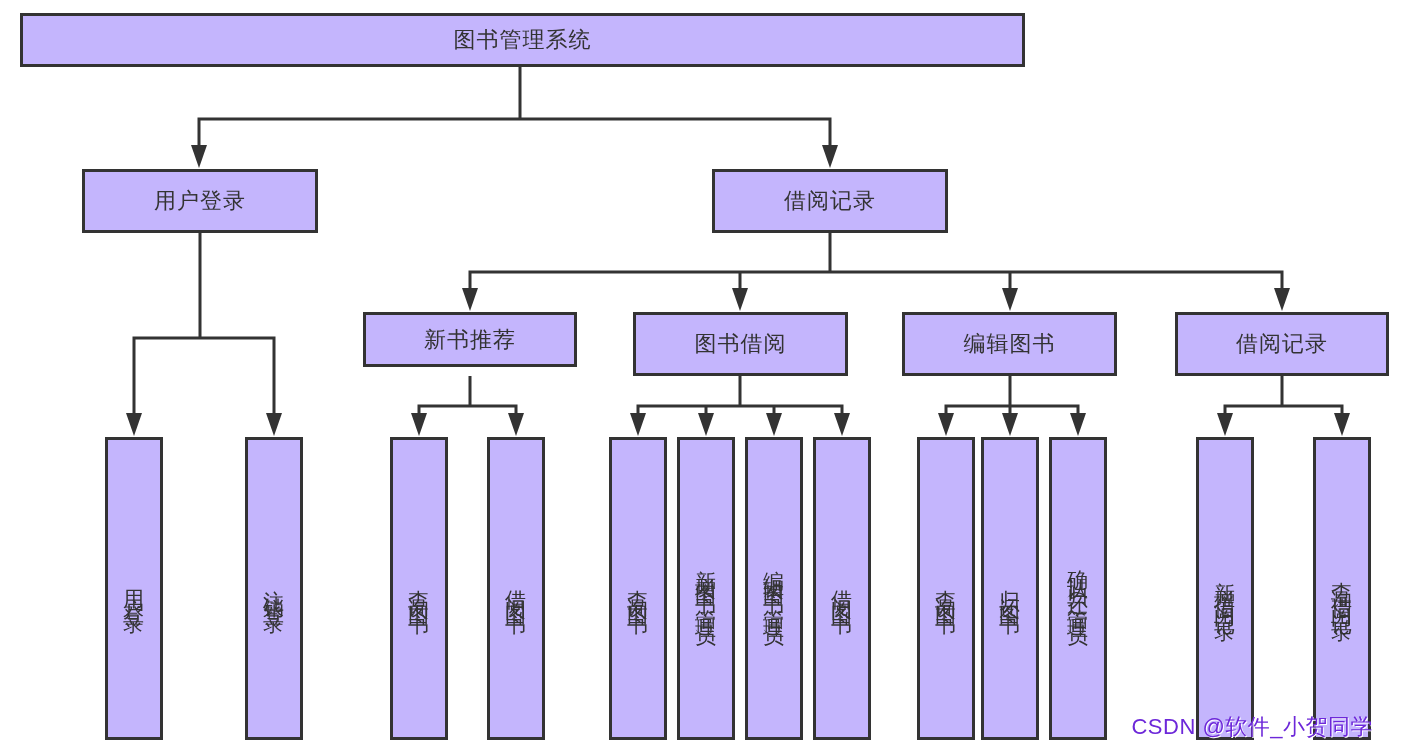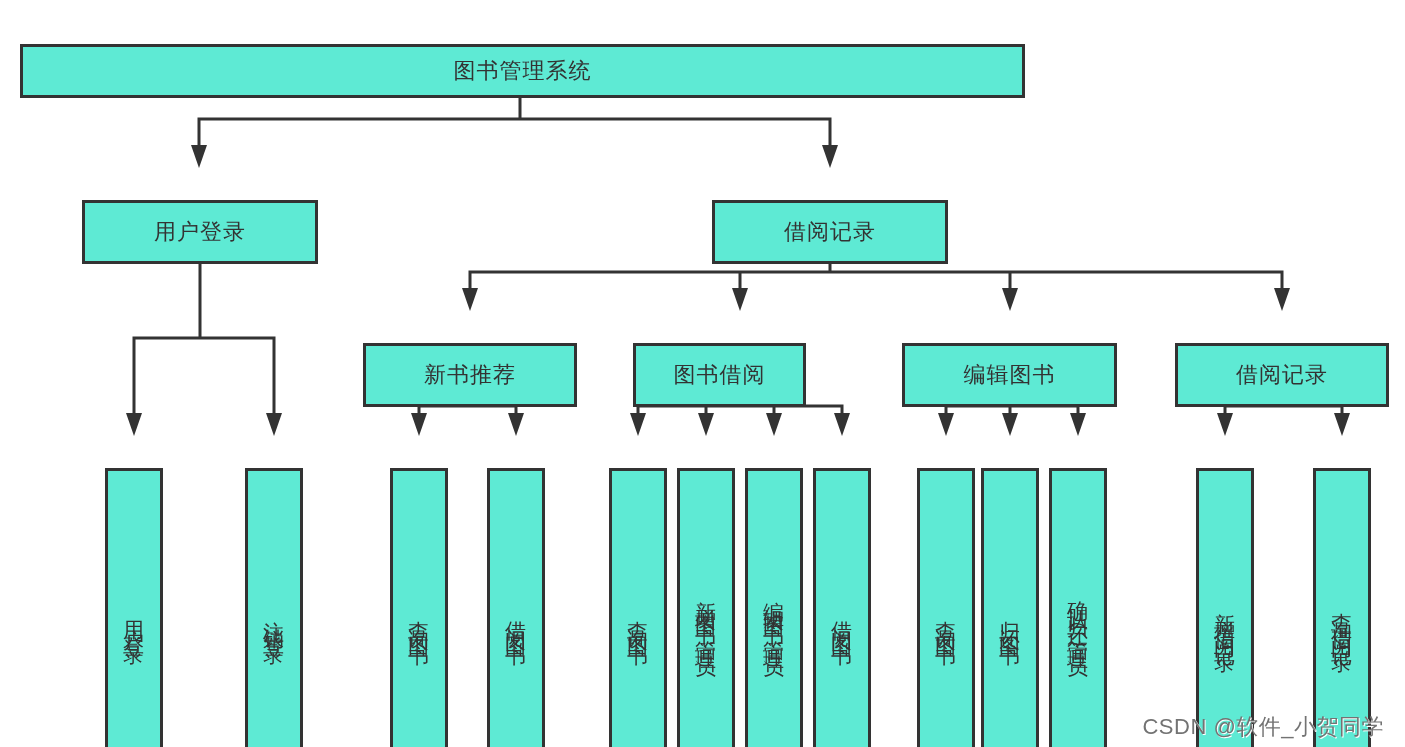--- a/index.html
+++ b/index.html
@@ -18,47 +18,46 @@
   #connectors {
     position: absolute;
     left: 0;
     top: 0;
     z-index: 1;
   }
   .box {
     position: absolute;
     box-sizing: border-box;
     border: 3px solid #333333;
-    background: #5eead4;
+    background: #c4b5fd;
     display: flex;
     align-items: center;
     justify-content: center;
     z-index: 2;
-    margin-top: 31px;
   }
   .box .label {
     color: #333333;
     font-size: 22px;
     letter-spacing: 1px;
     white-space: nowrap;
   }
   .leaf .label {
     writing-mode: vertical-rl;
     text-orientation: mixed;
     font-size: 21px;
     letter-spacing: 8px;
     line-height: 1;
     white-space: normal;
   }
   #watermark {
     position: absolute;
-    right: 21px;
+    right: 32px;
     bottom: 5px;
     font-size: 22px;
-    color: #737373;
+    color: #6d28d9;
     text-shadow: 1px 1px 0 #ffffff;
     z-index: 3;
     letter-spacing: 0.5px;
     margin-top: 32px;
   }
 </style>
 </head>
 <body>
 
 <div id="stage">
@@ -114,24 +113,24 @@
     <span class="label">图书管理系统</span>
   </div>
 
   <div class="box" style="left:82px;top:169px;width:236px;height:64px">
     <span class="label">用户登录</span>
   </div>
   <div class="box" style="left:712px;top:169px;width:236px;height:64px">
     <span class="label">借阅记录</span>
   </div>
 
-  <div class="box" style="left:363px;top:312px;width:214px;height:64px">
+  <div class="box" style="left:363px;top:312px;width:214px;height:55px">
     <span class="label">新书推荐</span>
   </div>
-  <div class="box" style="left:633px;top:312px;width:173px;height:64px">
+  <div class="box" style="left:633px;top:312px;width:215px;height:64px">
     <span class="label">图书借阅</span>
   </div>
   <div class="box" style="left:902px;top:312px;width:215px;height:64px">
     <span class="label">编辑图书</span>
   </div>
   <div class="box" style="left:1175px;top:312px;width:214px;height:64px">
     <span class="label">借阅记录</span>
   </div>
 
   <div class="box leaf" style="left:105px;top:437px;width:58px;height:303px">

